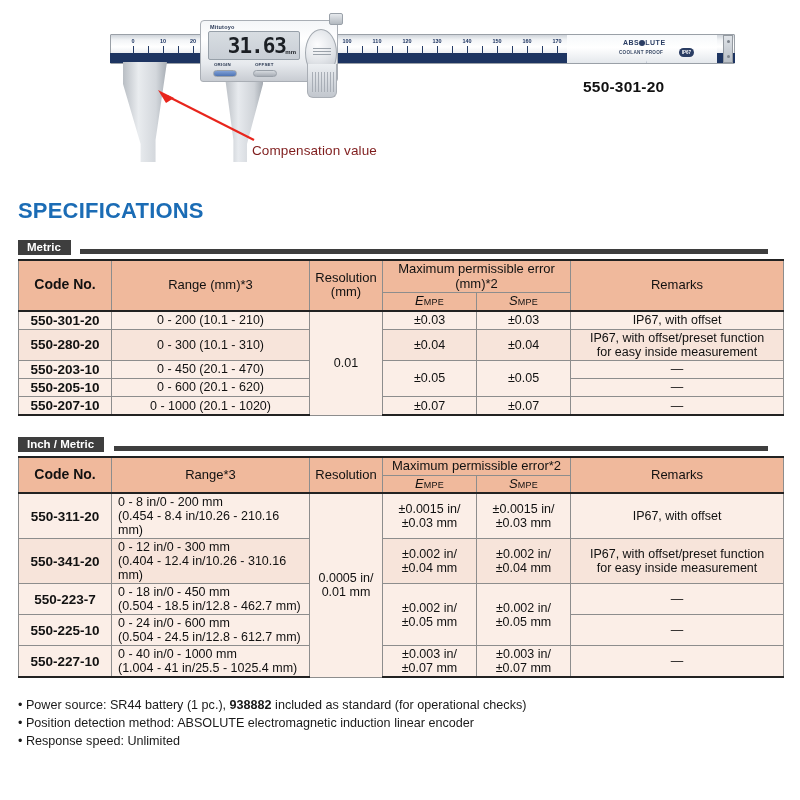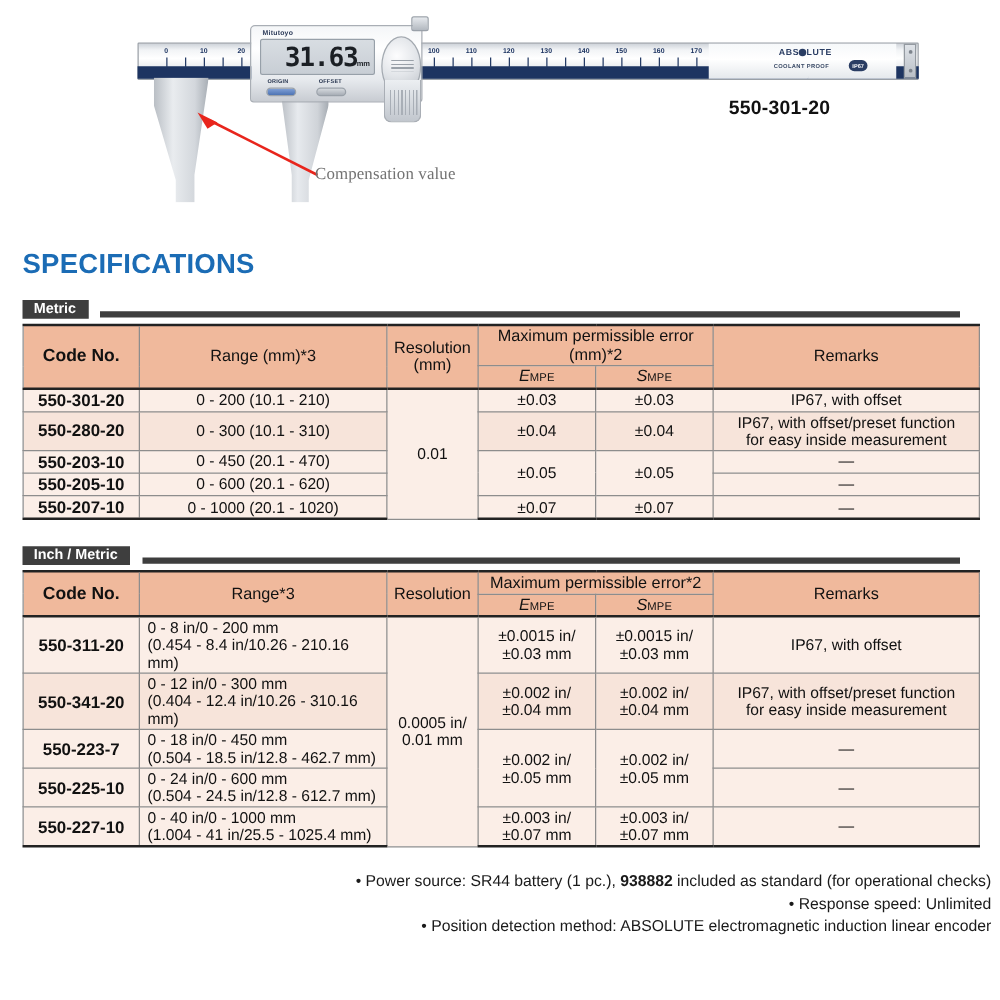--- a/index.html
+++ b/index.html
@@ -157,22 +157,22 @@
     border-radius: 0 0 6px 6px;
   }
   .slider-skirt::after {
     content: ""; position: absolute; left: 4px; top: 8px; width: 22px; height: 20px;
     background: repeating-linear-gradient(to right,#a8aeb6 0 1px,transparent 1px 3px);
   }
 
   
   .arrow-svg { position: absolute; left: 150px; top: 86px; }
   .annot-text {
-    position: absolute; left: 252px; top: 131px;
-    font-size: 13.5px; color: #737373; letter-spacing: .1px; font-family: Liberation Serif, serif;
+    position: absolute; left: 252px; top: 143px;
+    font-size: 13.5px; color: #7f1d1d; letter-spacing: .1px;
   }
   .product-code {
     position: absolute; left: 583px; top: 78px;
     font-size: 15.5px; font-weight: 700; color: #111; letter-spacing: .2px;
   }
 
   
   .spec-title {
     position: absolute; left: 18px; top: 198px;
     font-size: 22px; font-weight: 700; color: #1b6cb5; letter-spacing: .2px;
@@ -213,21 +213,21 @@
   table.spec tbody tr.even td { background: #f7e4da; }
   table.spec td.code { font-weight: 700; font-size: 13.5px; }
   table.spec td.range { text-align: left; padding-left: 6px; font-size: 12.5px; }
   .top-rule { border-top: 2px solid #222 !important; }
   .bot-rule { border-bottom: 2px solid #222 !important; }
   .mpe-it { font-style: italic; font-size: 13px; }
   .mpe-sc { font-size: 9px; letter-spacing: .2px; }
   .dash { font-size: 13px; }
 
   
-  .notes { position: absolute; left: 18px; top: 696px; width: 775px; text-align: right; }
+  .notes { position: absolute; left: 18px; top: 696px; width: 775px; }
   .note {
     font-size: 12.6px; color: #1a1a1a; line-height: 1.44; white-space: nowrap;
   }
   .note b { font-weight: 700; }
   .note i { font-style: italic; }
   .note .sc { font-size: 9px; }
 </style>
 </head>
 <body>
 
@@ -504,15 +504,15 @@
         <div>±0.003 in/</div>
         <div>±0.07 mm</div>
       </td>
       <td class="dash bot-rule">—</td>
     </tr>
   </tbody>
 </table>
 
 <div class="notes">
   <div class="note"><span>• Power source: SR44 battery (1 pc.), </span><b>938882</b><span> included as standard (for operational checks)</span></div>
+  <div class="note">• Position detection method: ABSOLUTE electromagnetic induction linear encoder</div>
   <div class="note">• Response speed: Unlimited</div>
-  <div class="note">• Position detection method: ABSOLUTE electromagnetic induction linear encoder</div>
 </div>
 
 </body></html>

